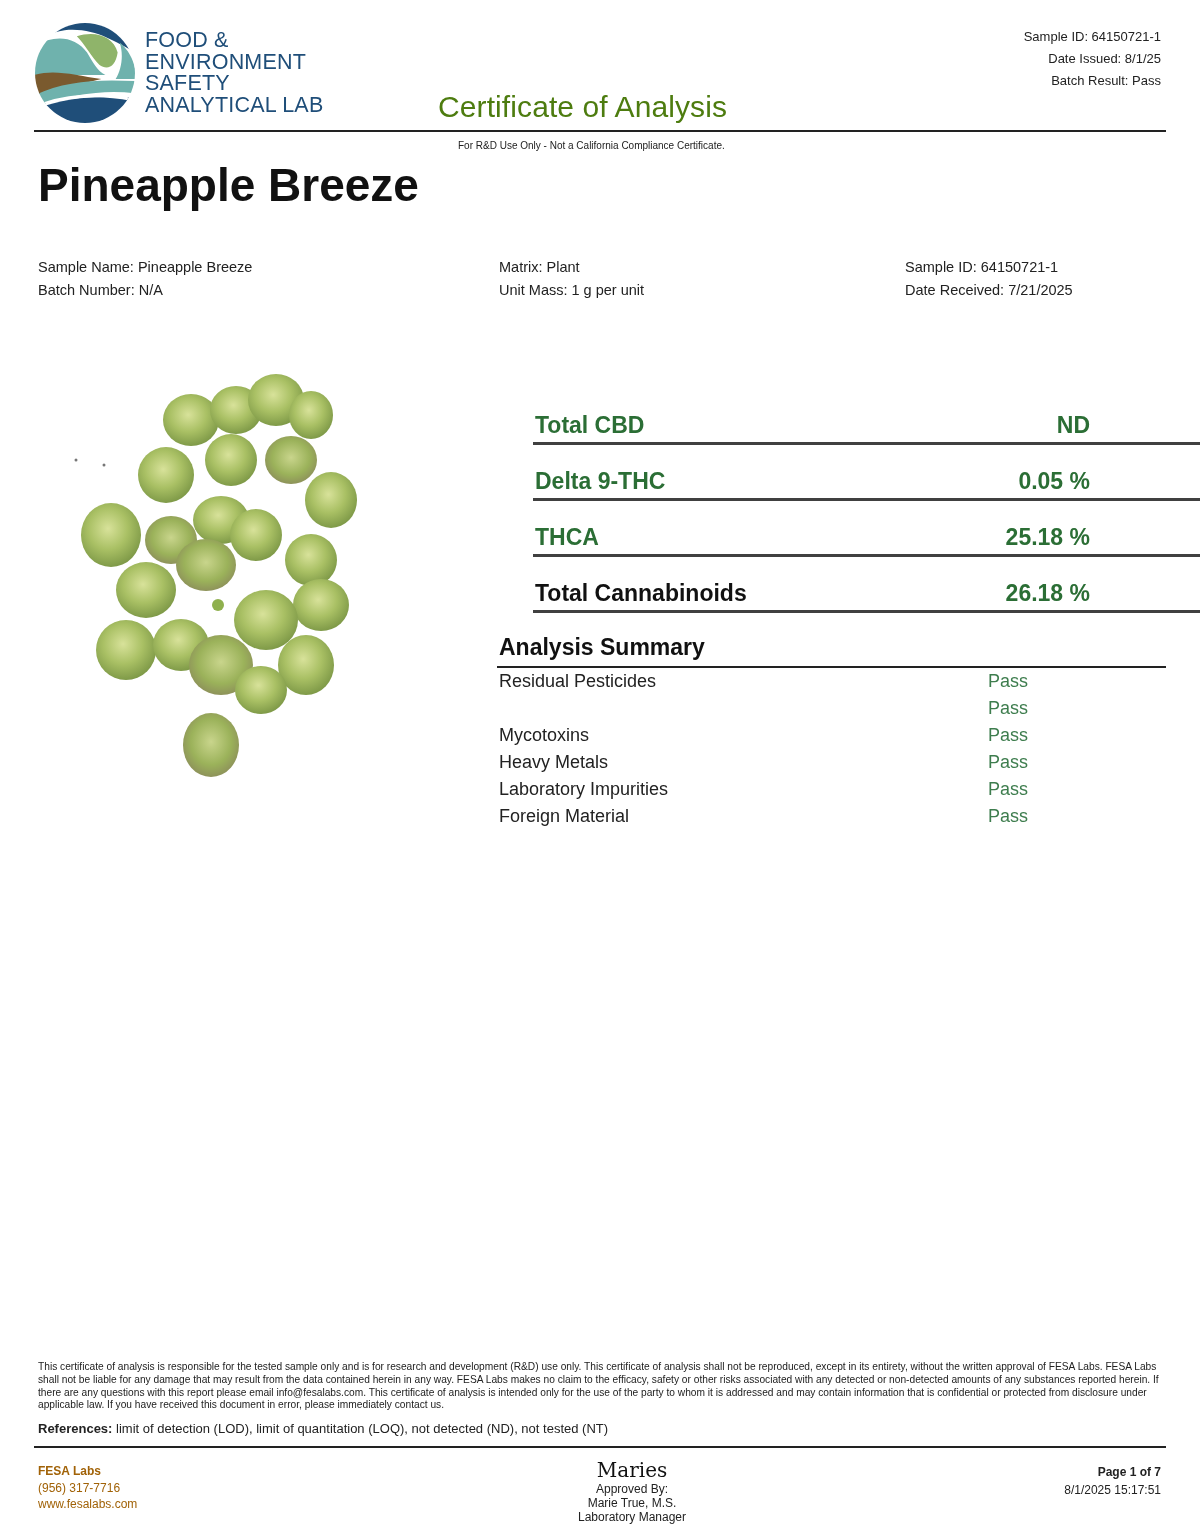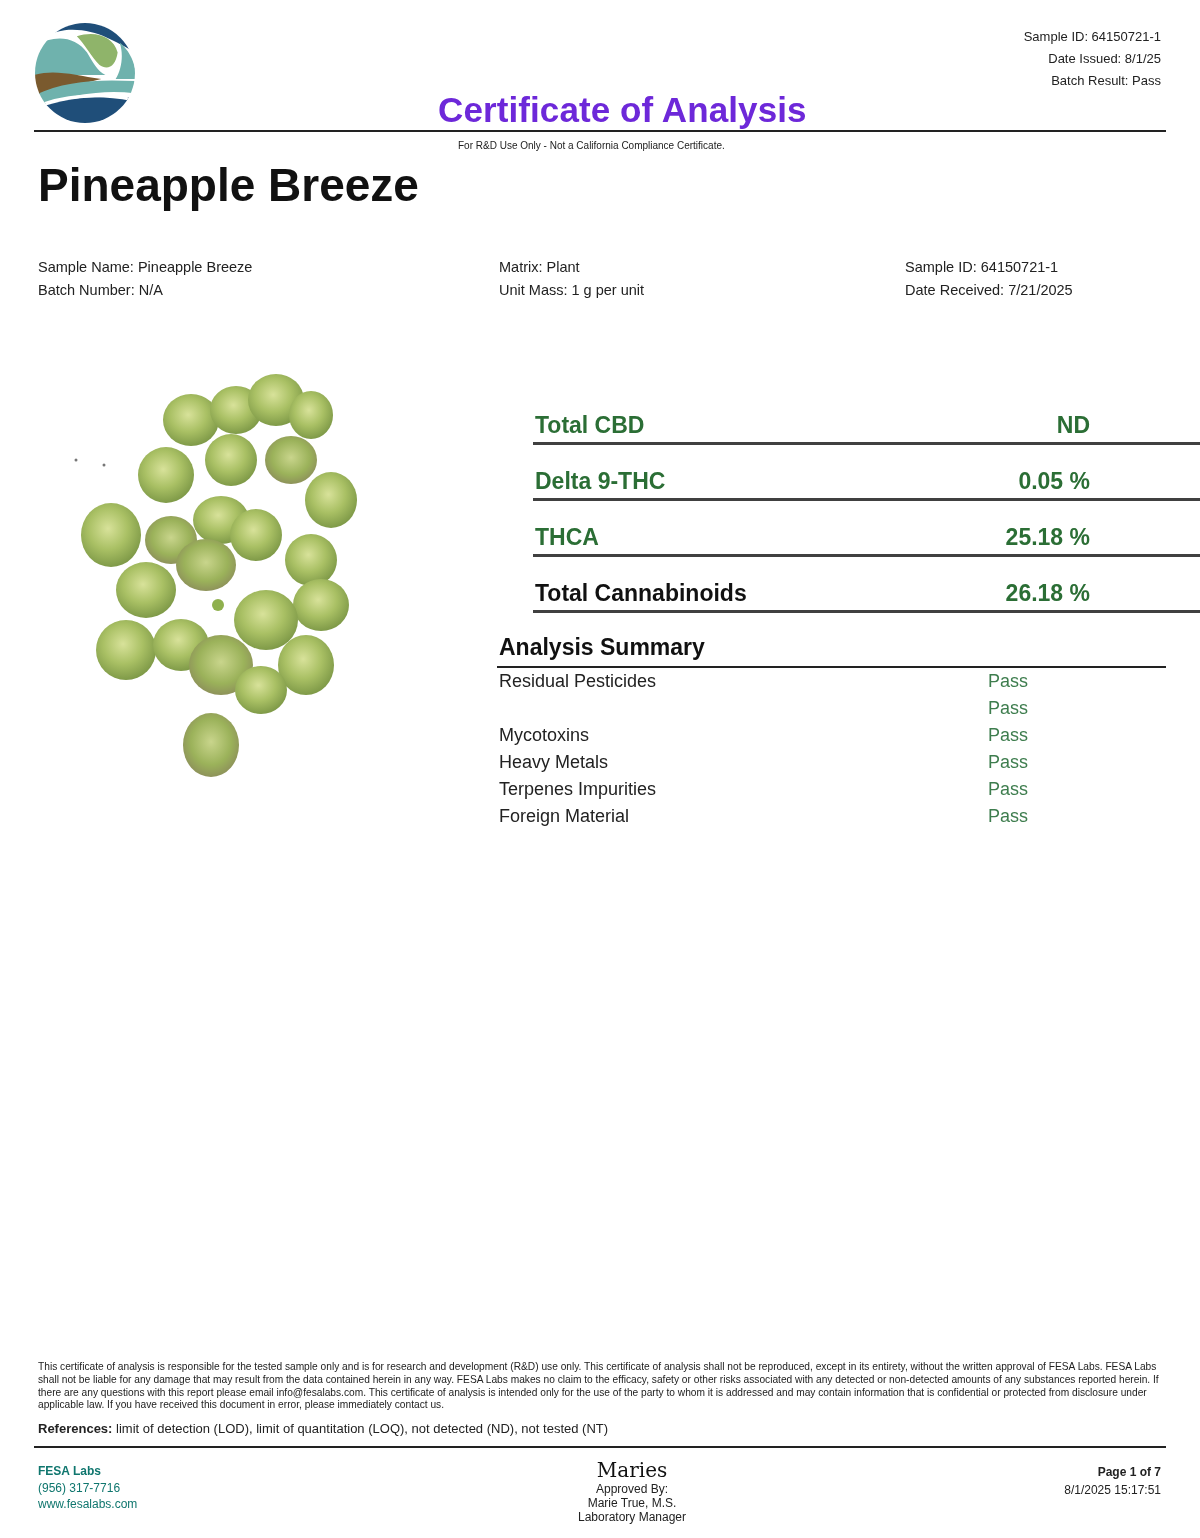--- a/index.html
+++ b/index.html
@@ -9,21 +9,21 @@
     .abs { position: absolute; }
 
     
     .logo { left: 34px; top: 22px; width: 290px; height: 104px; }
     .logo-mark { position: absolute; left: 0; top: 0; width: 102px; height: 102px; }
     .logo-text { position: absolute; left: 111px; top: 8px; color: #1f4e79; font-size: 21.5px; line-height: 21.5px; font-weight: 400; letter-spacing: 0.2px; }
     .logo-text div { white-space: nowrap; }
 
     .meta-top { right: 39px; top: 26px; text-align: right; font-size: 13px; line-height: 22px; color: #222; }
 
-    .doc-title { left: 438px; top: 90px; font-size: 35px; font-weight: 700; color: #6d28d9; letter-spacing: 0.1px; }
+    .doc-title { left: 438px; top: 90px; font-size: 30px; font-weight: 400; color: #4d7c0f; letter-spacing: 0.1px; }
     .rule-top { left: 34px; top: 130px; width: 1132px; height: 2px; background: #222; }
     .subnote { left: 458px; top: 140px; font-size: 10px; color: #222; }
 
     .product-name { left: 38px; top: 158px; font-size: 46px; font-weight: 700; color: #111; }
 
     .info-col { font-size: 14.5px; line-height: 23px; color: #222; top: 256px; }
     .info-col1 { left: 38px; }
     .info-col2 { left: 499px; }
     .info-col3 { left: 905px; }
 
@@ -44,21 +44,21 @@
     .summary-item .s-label { position: absolute; left: 0; }
     .summary-item .s-value { position: absolute; left: 489px; color: #3e7d4e; }
     .summary-item .s-value.pct { left: 494px; }
 
     
     .disclaimer { left: 38px; top: 1361px; width: 1126px; font-size: 10.2px; line-height: 12.8px; color: #222; }
     .references { left: 38px; top: 1421px; font-size: 13px; color: #222; }
     .references b { font-weight: 700; }
     .rule-bottom { left: 34px; top: 1446px; width: 1132px; height: 2px; background: #222; }
 
-    .footer-left { left: 38px; top: 1463px; font-size: 12px; line-height: 16.5px; color: #0f766e; }
+    .footer-left { left: 38px; top: 1463px; font-size: 12px; line-height: 16.5px; color: #a16207; }
     .footer-left .lab-name { font-weight: 700; }
     .footer-center { left: 532px; top: 1458px; width: 200px; text-align: center; font-size: 12px; line-height: 14px; color: #222; }
     .signature { font-family: "DejaVu Serif", serif; font-size: 20px; line-height: 24px; color: #111; }
     .footer-right { right: 39px; top: 1463px; text-align: right; font-size: 12px; line-height: 18px; color: #222; }
     .footer-right .page { font-weight: 700; }
   </style>
 </head>
 <body>
 
 <div class="abs logo">
@@ -73,20 +73,26 @@
       <path d="M0 0 H100 V30 C80 20 60 5 30 8 C15 10 5 18 0 22 Z" fill="#1f4e79"></path>
       <path d="M0 24 C20 12 40 14 52 30 C58 40 62 48 70 52 L0 52 Z" fill="#6fb2ad"></path>
       <path d="M42 14 C60 8 78 14 82 30 C80 44 72 48 64 42 C56 34 50 22 42 14 Z" fill="#8fb46a"></path>
       <path d="M84 20 C96 30 100 44 100 56 L80 56 C86 46 88 32 84 20 Z" fill="#6fb2ad"></path>
       <path d="M0 52 C20 46 40 52 66 56 L0 72 Z" fill="#7a5a2e"></path>
       <path d="M0 72 C30 58 60 56 100 58 L100 70 C70 66 40 70 0 84 Z" fill="#6fb2ad"></path>
       <path d="M0 86 C30 74 60 72 100 74 L100 100 L0 100 Z" fill="#1f4e79"></path>
       <path d="M10 80 C35 72 65 70 96 76" stroke="#ffffff" stroke-width="3" fill="none"></path>
     </g>
   </svg>
+  <div class="logo-text">
+    <div>FOOD &amp;</div>
+    <div>ENVIRONMENT</div>
+    <div>SAFETY</div>
+    <div>ANALYTICAL LAB</div>
+  </div>
 </div>
 
 <div class="abs meta-top">
   <div>Sample ID: 64150721-1</div>
   <div>Date Issued: 8/1/25</div>
   <div>Batch Result: Pass</div>
 </div>
 
 <div class="abs doc-title">Certificate of Analysis</div>
 <div class="abs rule-top"></div>
@@ -179,21 +185,21 @@
   </div>
   <div class="summary-item">
     <span class="s-label">Mycotoxins</span>
     <span class="s-value">Pass</span>
   </div>
   <div class="summary-item">
     <span class="s-label">Heavy Metals</span>
     <span class="s-value">Pass</span>
   </div>
   <div class="summary-item">
-    <span class="s-label">Terpenes Impurities</span>
+    <span class="s-label">Laboratory Impurities</span>
     <span class="s-value">Pass</span>
   </div>
   <div class="summary-item">
     <span class="s-label">Foreign Material</span>
     <span class="s-value">Pass</span>
   </div>
 </div>
 
 <div class="abs disclaimer">This certificate of analysis is responsible for the tested sample only and is for research and development (R&amp;D) use only. This certificate of analysis shall not be reproduced, except in its entirety, without the written approval of FESA Labs. FESA Labs shall not be liable for any damage that may result from the data contained herein in any way. FESA Labs makes no claim to the efficacy, safety or other risks associated with any detected or non-detected amounts of any substances reported herein. If there are any questions with this report please email info@fesalabs.com. This certificate of analysis is intended only for the use of the party to whom it is addressed and may contain information that is confidential or protected from disclosure under applicable law. If you have received this document in error, please immediately contact us.</div>
 <div class="abs references">

